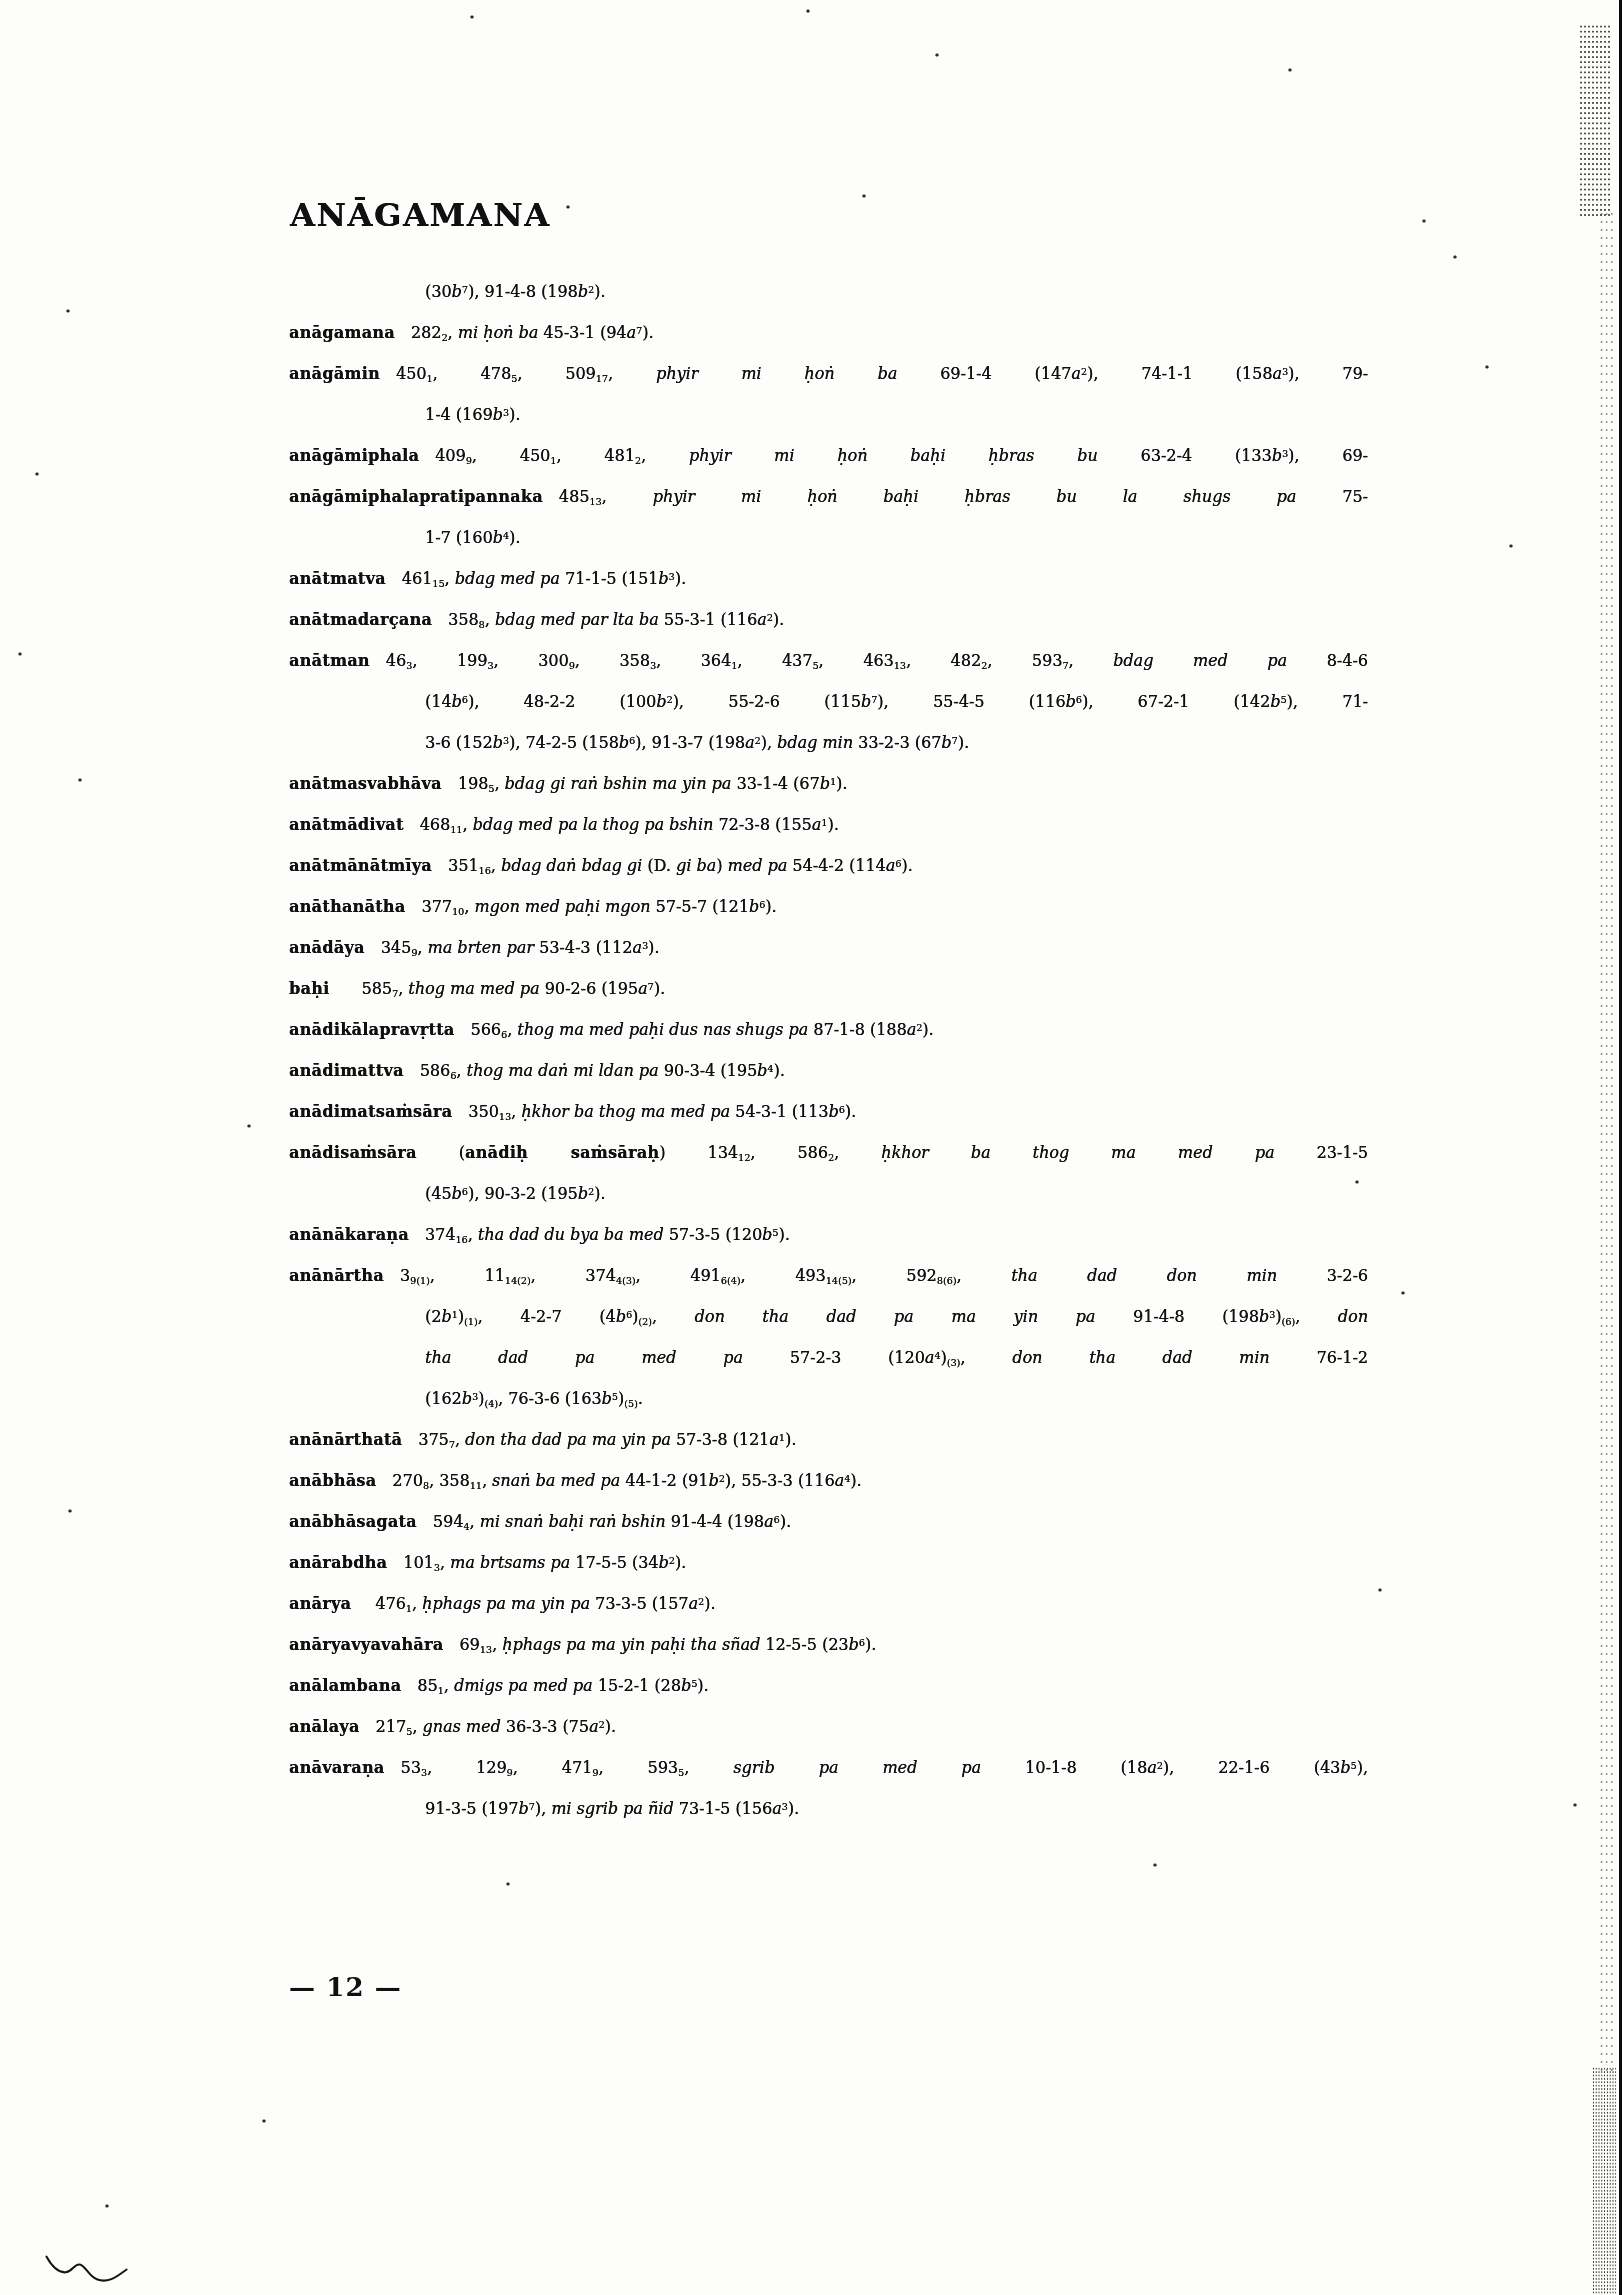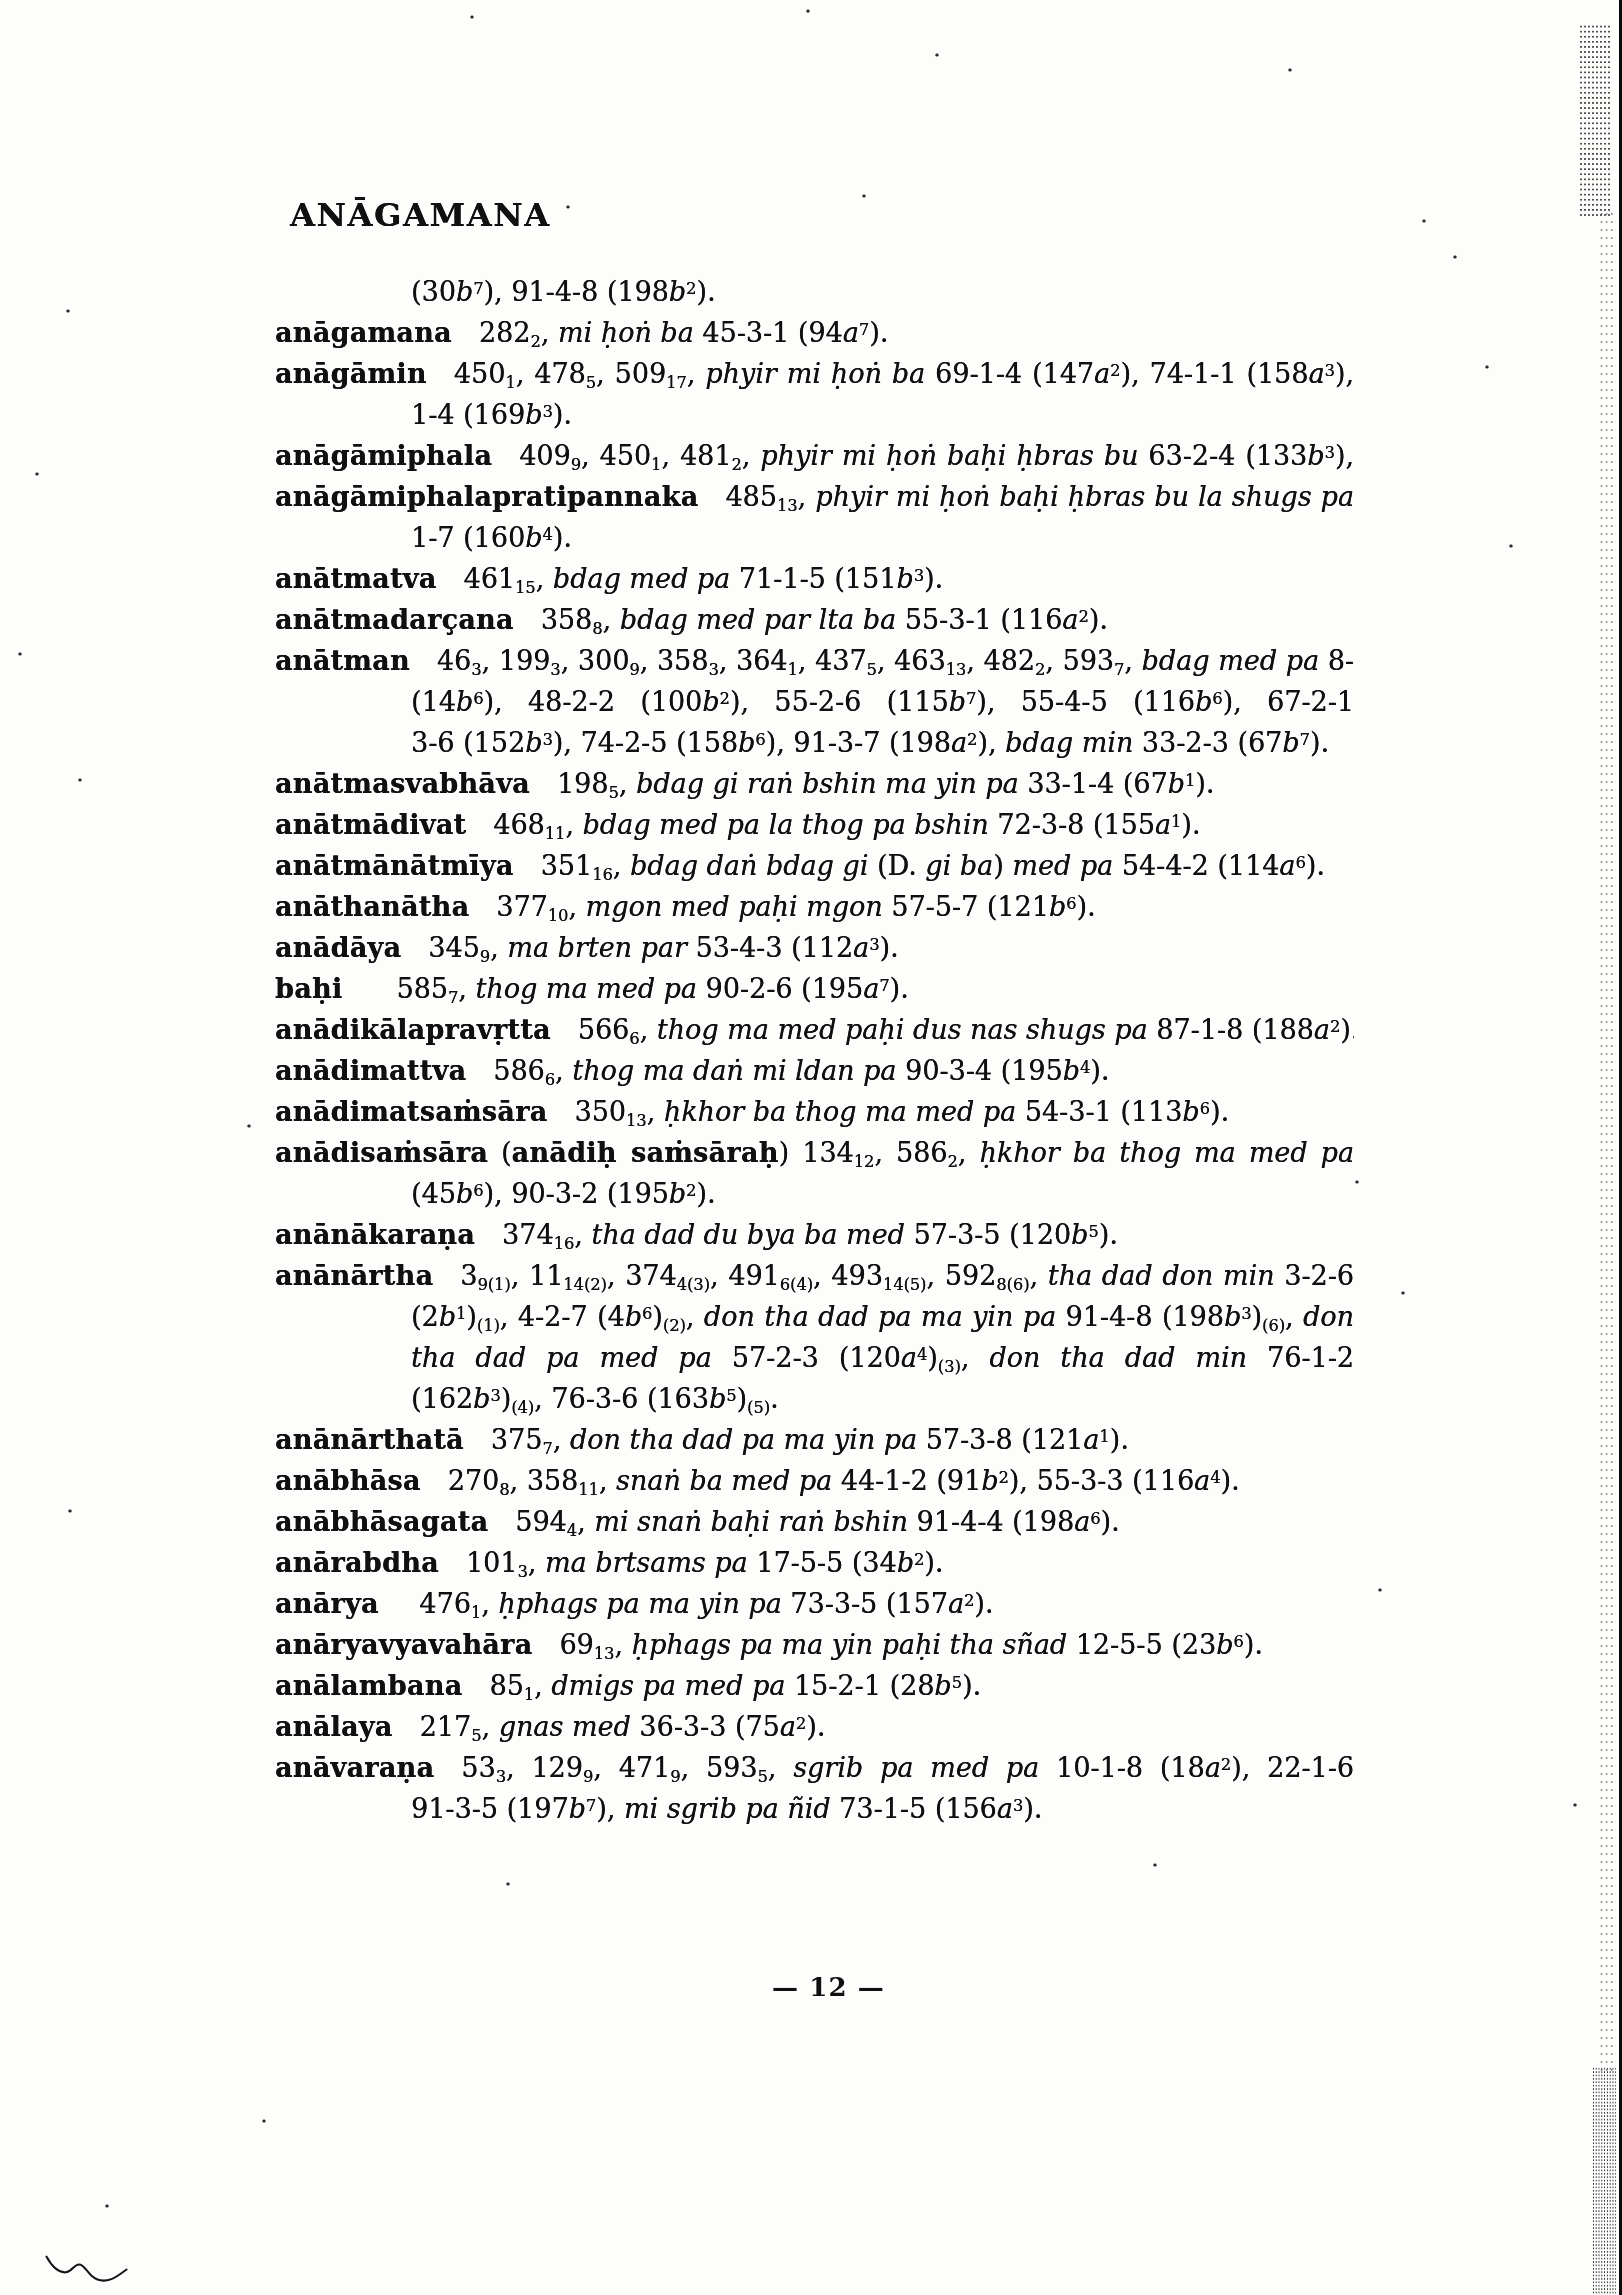--- a/index.html
+++ b/index.html
@@ -2,30 +2,30 @@
 <html style="font-size:9px"><head>
 <meta charset="utf-8">
 <style>
   html,body{margin:0;padding:0;}
   body{width:1623px;height:2295px;position:relative;background:#fdfdfc;overflow:hidden;
        font-family:"DejaVu Serif","Liberation Serif",serif;color:#101010;}
   .page{position:absolute;inset:0;}
   .header{position:absolute;left:290px;top:199px;margin:0;
           font-size:32px;font-weight:700;letter-spacing:1.7px;line-height:1;
           text-shadow:0.2px 0.2px 0 currentColor;}
-  .entries{position:absolute;left:275px;top:271px;width:1079px;
-           font-size:27px;line-height:41px;text-shadow:0.2px 0.2px 0 currentColor;}
+  .entries{position:absolute;left:289px;top:271px;width:1079px;
+           font-size:16px;line-height:41px;text-shadow:0.2px 0.2px 0 currentColor;}
   .line{height:41px;white-space:nowrap;overflow:hidden;}
   .line.just{white-space:normal;text-align:justify;text-align-last:justify;}
   .line.ind{padding-left:136px;}
   .entries b.hw{font-weight:700;letter-spacing:0.3px;}
   .entries i{font-style:italic;}
   .entries sub{font-size:60%;vertical-align:-0.32em;line-height:0;}
   .entries sup{font-size:60%;vertical-align:0.42em;line-height:0;}
-  .pagenum{position:absolute;left:289px;top:1972px;width:1079px;text-align:center;
+  .pagenum{position:absolute;left:289px;top:1972px;width:1079px;
            font-size:26px;font-weight:700;letter-spacing:1.1px;}
   .squiggle{position:absolute;left:44px;top:2252px;width:85px;height:35px;}
   .edge{position:absolute;top:0;right:0;width:4px;height:2295px;background:#0a0a0a;}
   .noise-top{position:absolute;left:1579px;top:24px;width:33px;height:193px;
              background-image:radial-gradient(#161616 0.7px,transparent 0.8px);
              background-size:4px 5.1px;opacity:0.75;}
   .noise-band{position:absolute;left:1599px;top:210px;width:14.7px;height:1863px;
               background-image:radial-gradient(#1a1a1a 0.6px,transparent 0.8px);
               background-size:5.1px 8px;opacity:0.45;}
   .noise-bottom{position:absolute;left:1592px;top:2067px;width:24px;height:229px;

